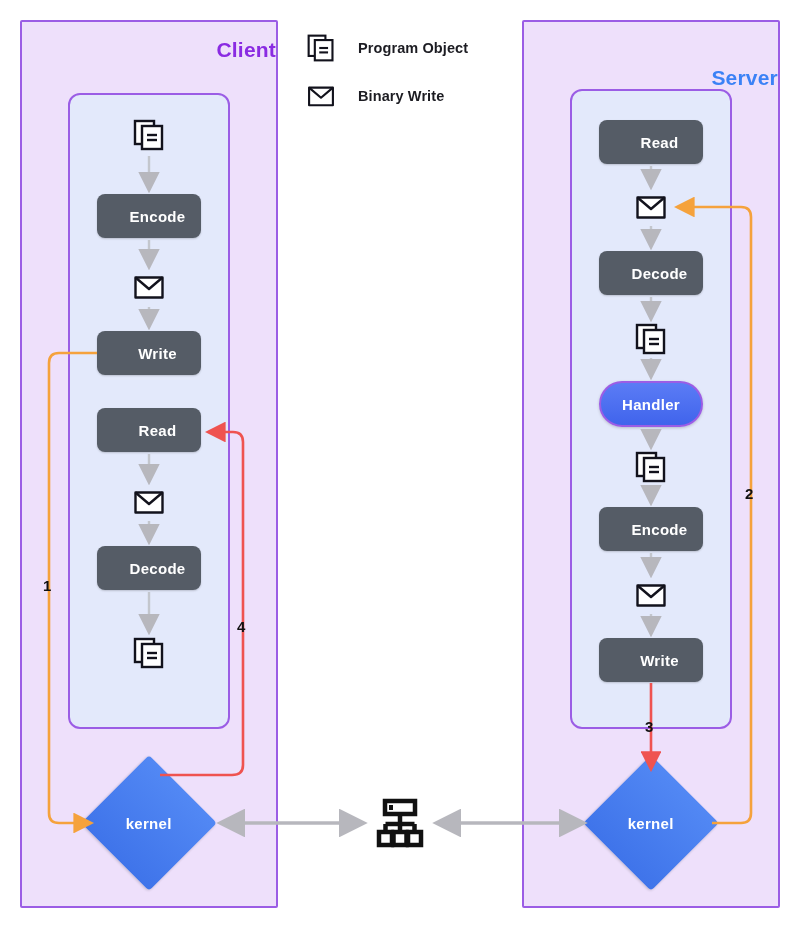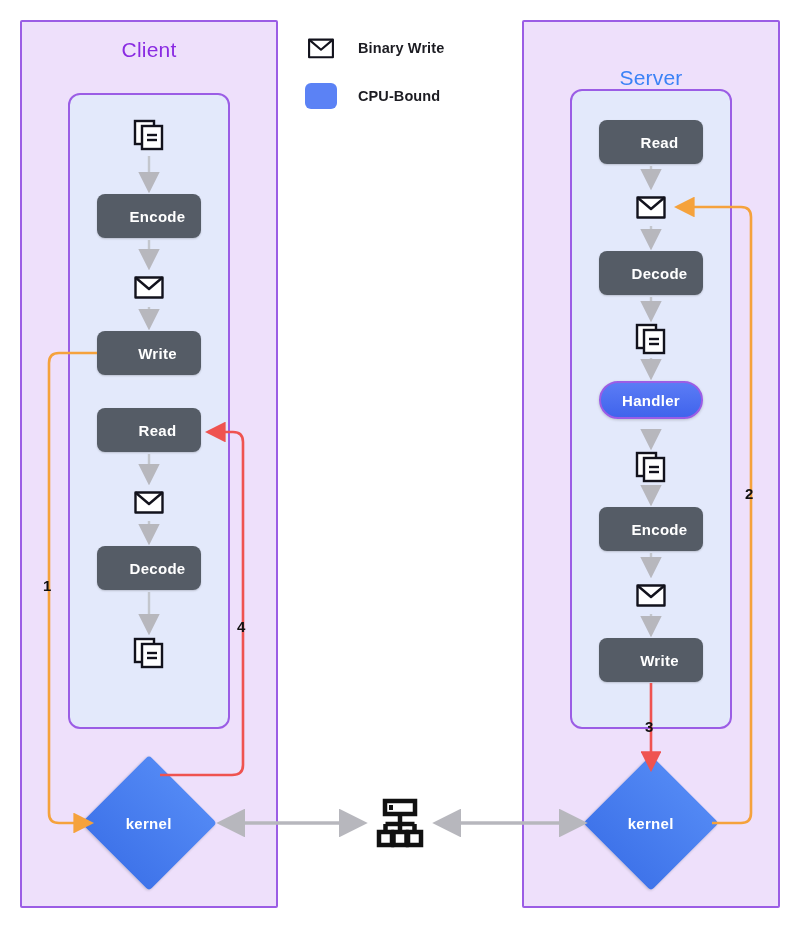--- a/index.html
+++ b/index.html
@@ -22,23 +22,23 @@
     border: 2.5px solid #9b5de5;
     border-radius: 2px;
   }
   #client-panel { left: 20px;  top: 20px; width: 258px; height: 888px; }
   #server-panel { left: 522px; top: 20px; width: 258px; height: 888px; }
 
   .panel-title {
     position: absolute;
     width: 100%;
     top: 16px;
-    text-align: center;
+    text-align: right;
     font-size: 21px;
-    font-weight: normal;
+    font-weight: bold;
     letter-spacing: .2px;
   }
   #client-title { color: #8a2be2; }
   #server-title { color: #3b82f6; margin-top: 28px; }
 
   
   .inner {
     position: absolute;
     background: #e3e9fb;
     border: 2.5px solid #9b5de5;
@@ -63,21 +63,21 @@
     border-radius: 8px;
     width: 104px; height: 44px;
     box-shadow: 0 1px 2px rgba(0,0,0,.18);
     padding-left: 17px;
   }
   .handler {
     background: #4f72ef;
     background: linear-gradient(180deg,#5b7cf5 0%,#4064ec 100%);
     border: 2.5px solid #9b5de5;
     border-radius: 24px;
-    width: 104px; height: 38px;
+    width: 104px; height: 46px;
     box-shadow: 0 1px 3px rgba(0,0,0,.2);
     text-align: right;
   }
   .kernel {
     width: 96px; height: 96px;
     background: #4a7ff0;
     background: linear-gradient(180deg,#5288f4 0%,#3f74ea 100%);
     transform: rotate(45deg);
     border-radius: 4px;
     box-shadow: 0 1px 3px rgba(0,0,0,.2);
@@ -342,37 +342,44 @@
     </g>
   </svg>
 
   <div class="flow-num" style="left:43px;  top:577px;">1</div>
   <div class="flow-num" style="left:745px; top:485px;">2</div>
   <div class="flow-num" style="left:645px; top:718px;">3</div>
   <div class="flow-num" style="left:237px; top:618px;">4</div>
 
   <div id="legend">
 
+    <div class="leg-row">
+      <span class="leg-ico">
+        <svg viewBox="0 0 34 34">
+            <g fill="none" stroke="#12121c" stroke-width="2.4">
+          <rect x="3" y="3" width="19" height="23" fill="#fff"></rect>
+          <rect x="10" y="8" width="20" height="23" fill="#fff"></rect>
+          <line x1="15" y1="17" x2="25" y2="17"></line>
+              <line x1="15" y1="22" x2="25" y2="22"></line>
+        </g>
+          </svg>
+      </span>
+      <span class="leg-label">Program Object</span>
+    </div>
 
     <div class="leg-row">
       <span class="leg-ico">
         <svg viewBox="0 0 34 34">
             <g fill="#fff" stroke="#12121c" stroke-width="2.4" stroke-linejoin="round">
           <rect x="3.5" y="7.5" width="27" height="20"></rect>
           <polyline points="3.5,7.5 17,19 30.5,7.5" fill="none"></polyline>
         </g>
           </svg>
       </span>
       <span class="leg-label">Binary Write</span>
     </div>
 
-    <div class="leg-row">
-      <span class="leg-ico">
-        <span class="swatch" style="background:#5b82f5;"></span>
-      </span>
-      <span class="leg-label">CPU-Bound</span>
-    </div>
 
 
 
   </div>
 
 </div>
 
 </body></html>

